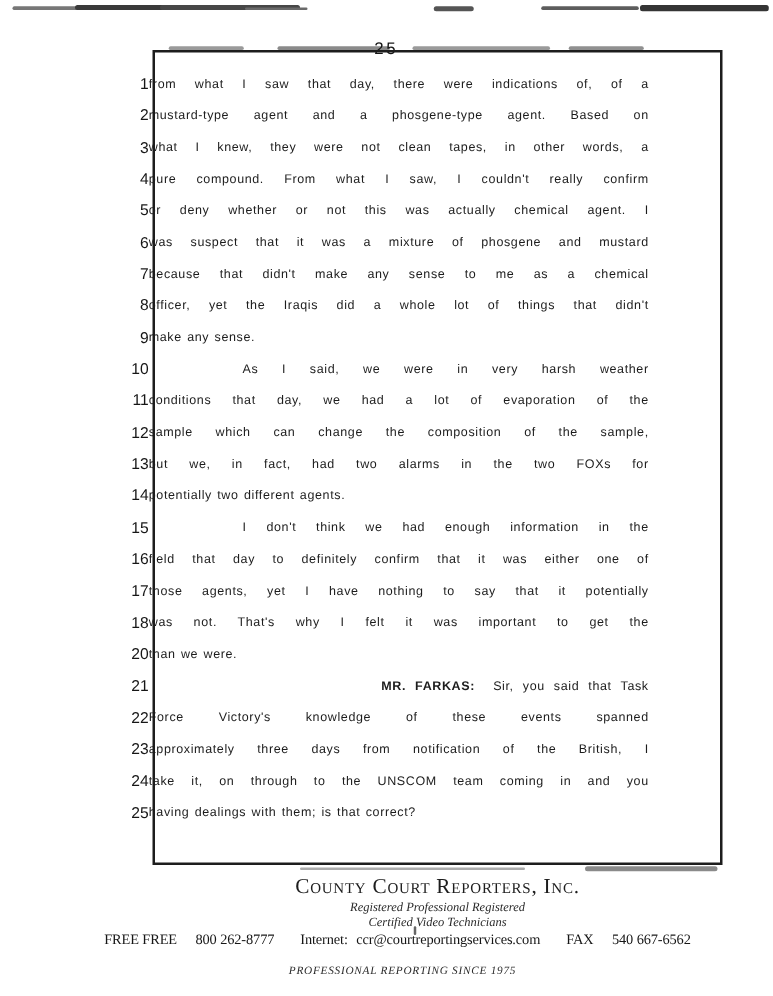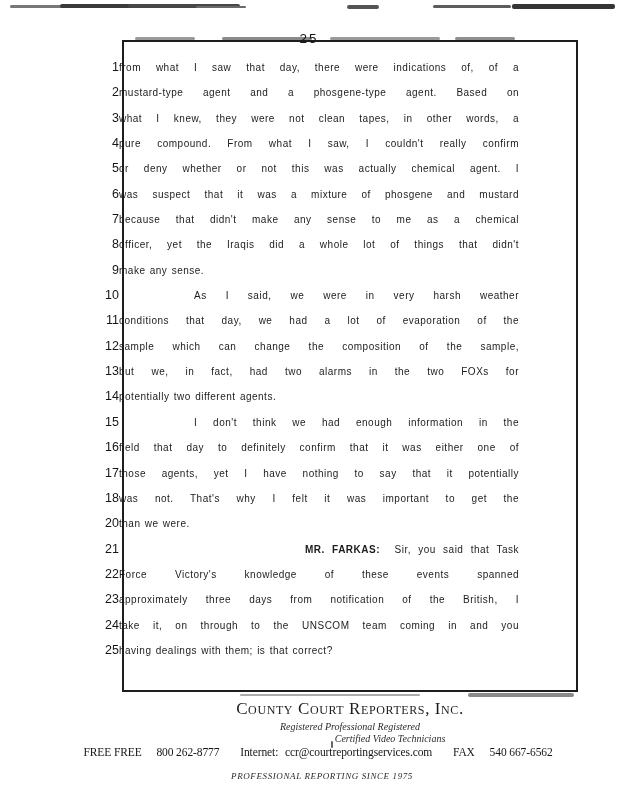--- a/index.html
+++ b/index.html
@@ -45,21 +45,21 @@
     font-family:"Liberation Serif", serif;color:#1d1d1d;}
   .company{
     position:absolute;top:699px;left:350px;transform:translateX(-50%);
     white-space:nowrap;font-variant:small-caps;font-size:17px;letter-spacing:0.6px;
   }
   .tagline{
     position:absolute;left:350px;transform:translateX(-50%);white-space:nowrap;
     font-style:italic;font-size:10px;color:#2a2a2a;
   }
   .t1{top:721px;}
-  .t2{top:732.5px;margin-left:40px;}
+  .t2{top:732.5px;}
   .contact-line{
     position:absolute;top:746px;left:318px;transform:translateX(-50%);
     white-space:nowrap;font-size:11.5px;letter-spacing:-0.1px;color:#161616;
   }
   .contact-line .gap-xs{margin-left:4px;}
   .contact-line .gap-sm{margin-left:12px;}
   .contact-line .gap-md{margin-left:18px;}
   .motto{
     position:absolute;top:771px;left:322px;transform:translateX(-50%);
     white-space:nowrap;font-style:italic;font-size:9px;letter-spacing:0.6px;color:#2b2b2b;

